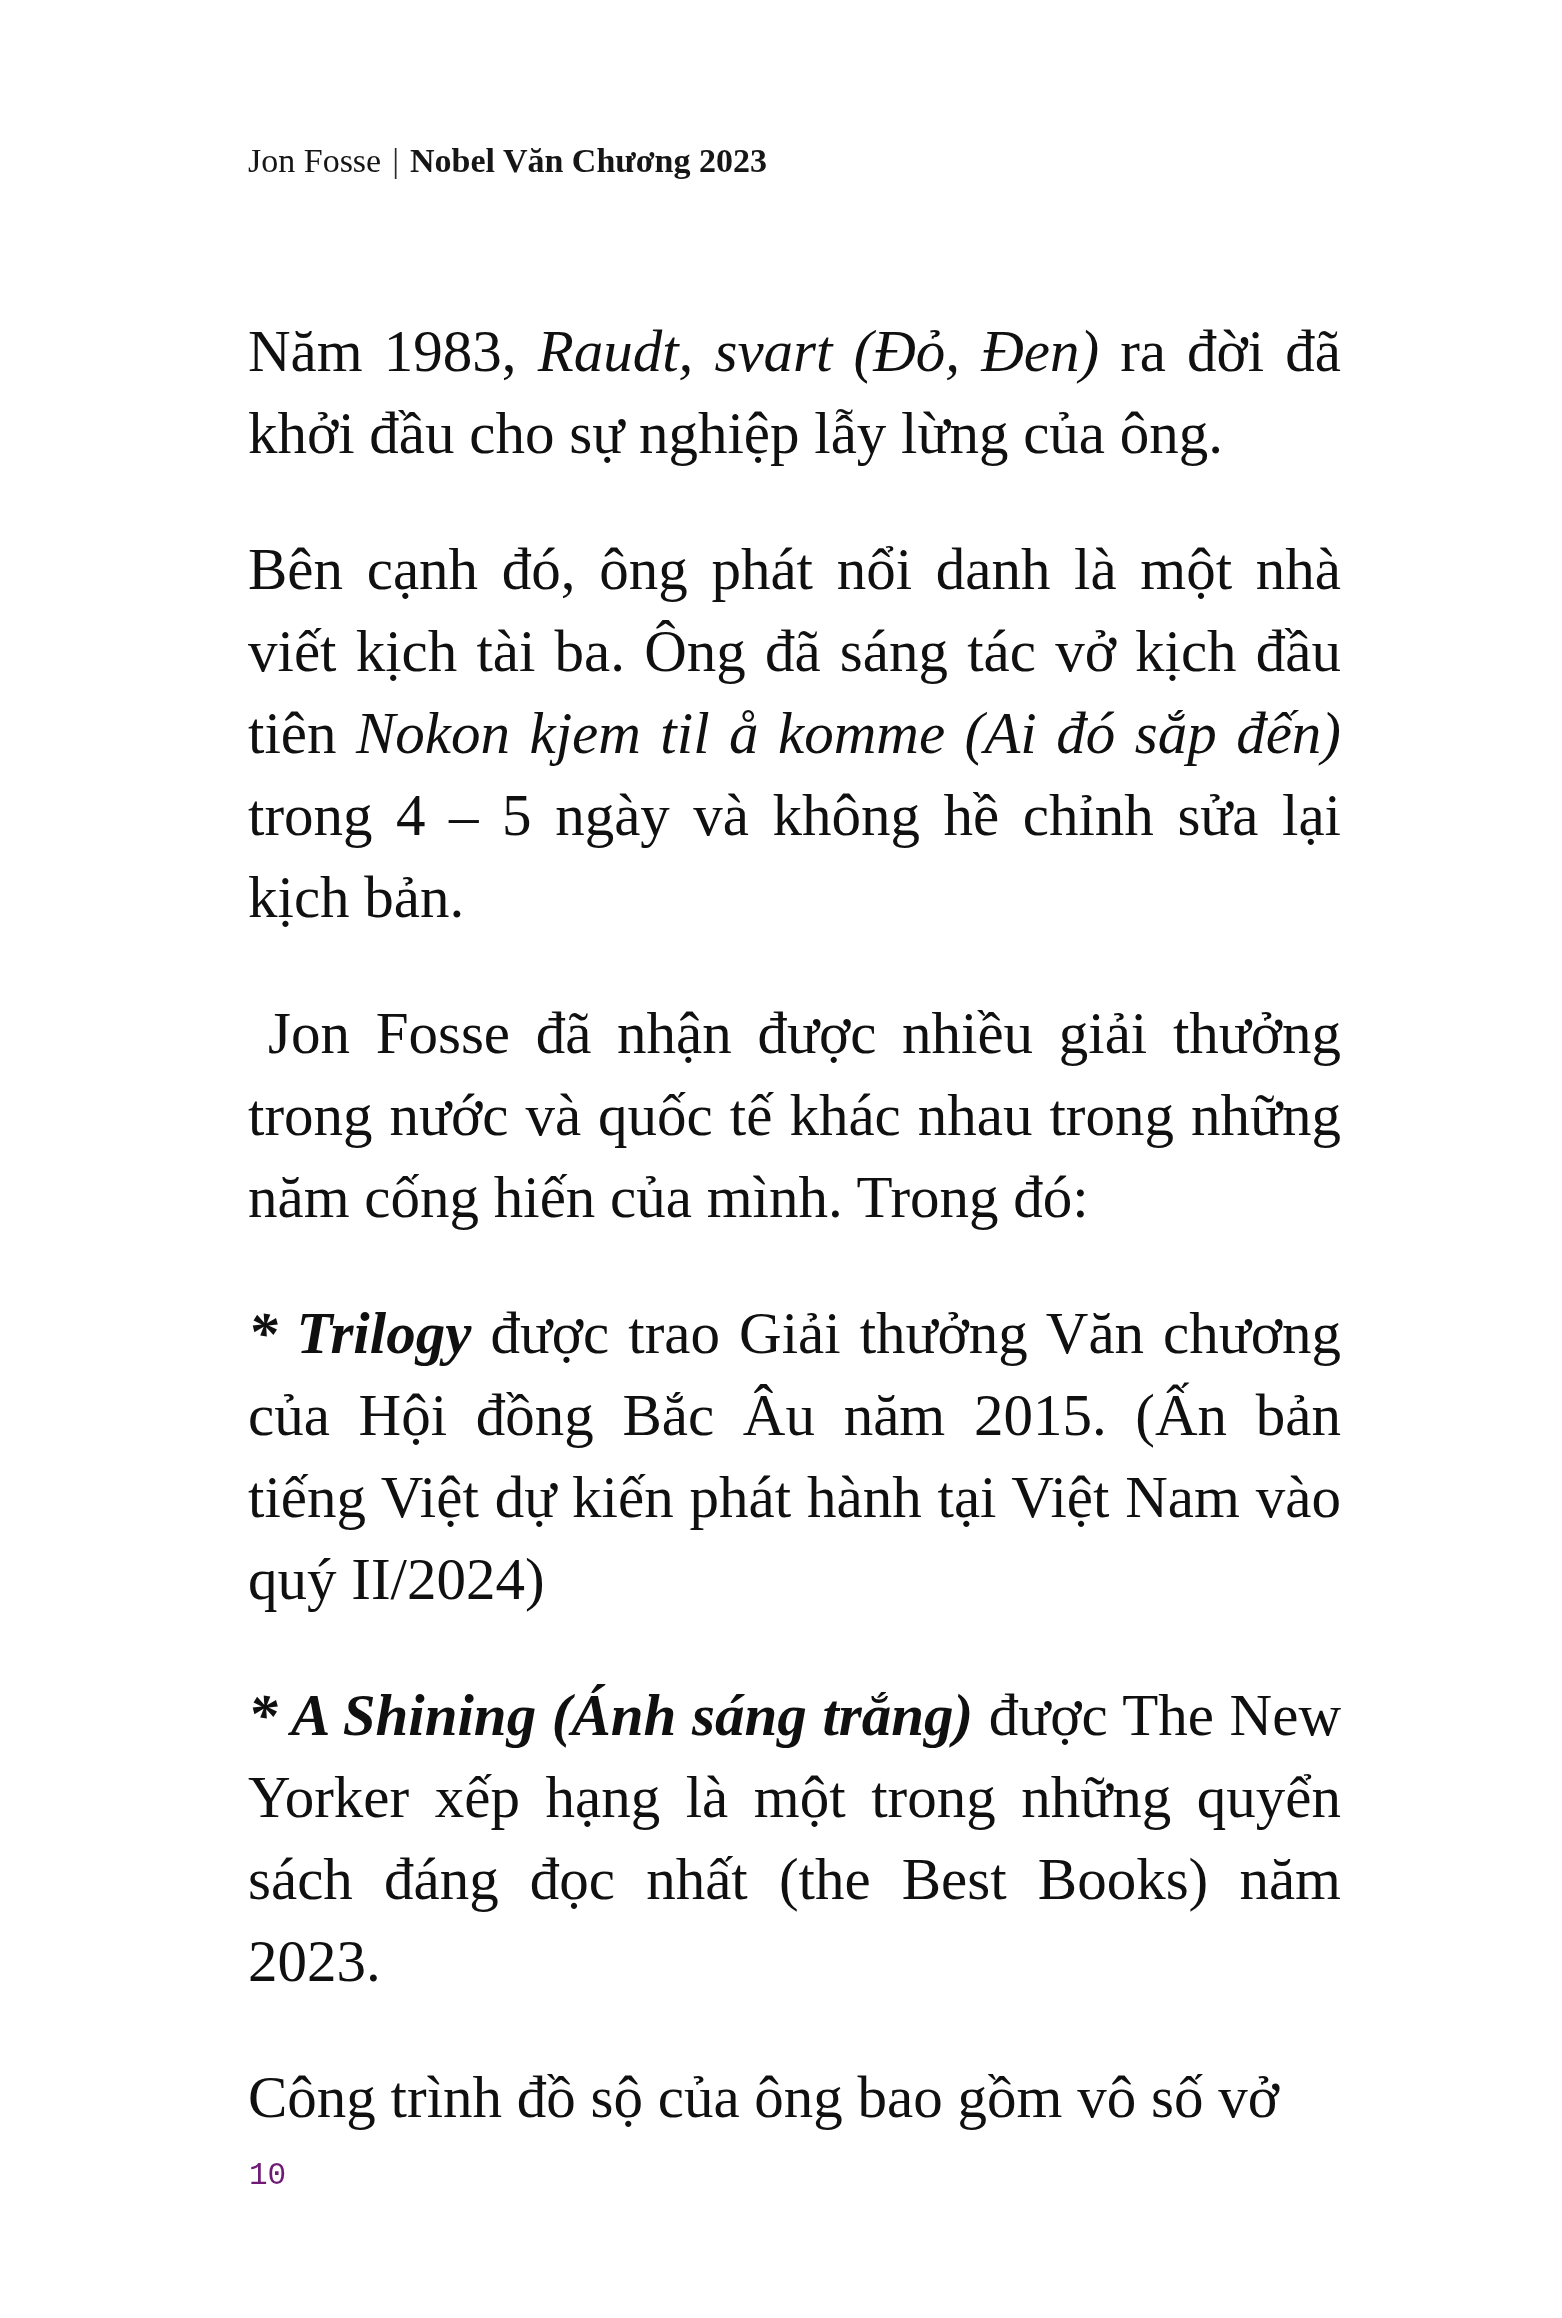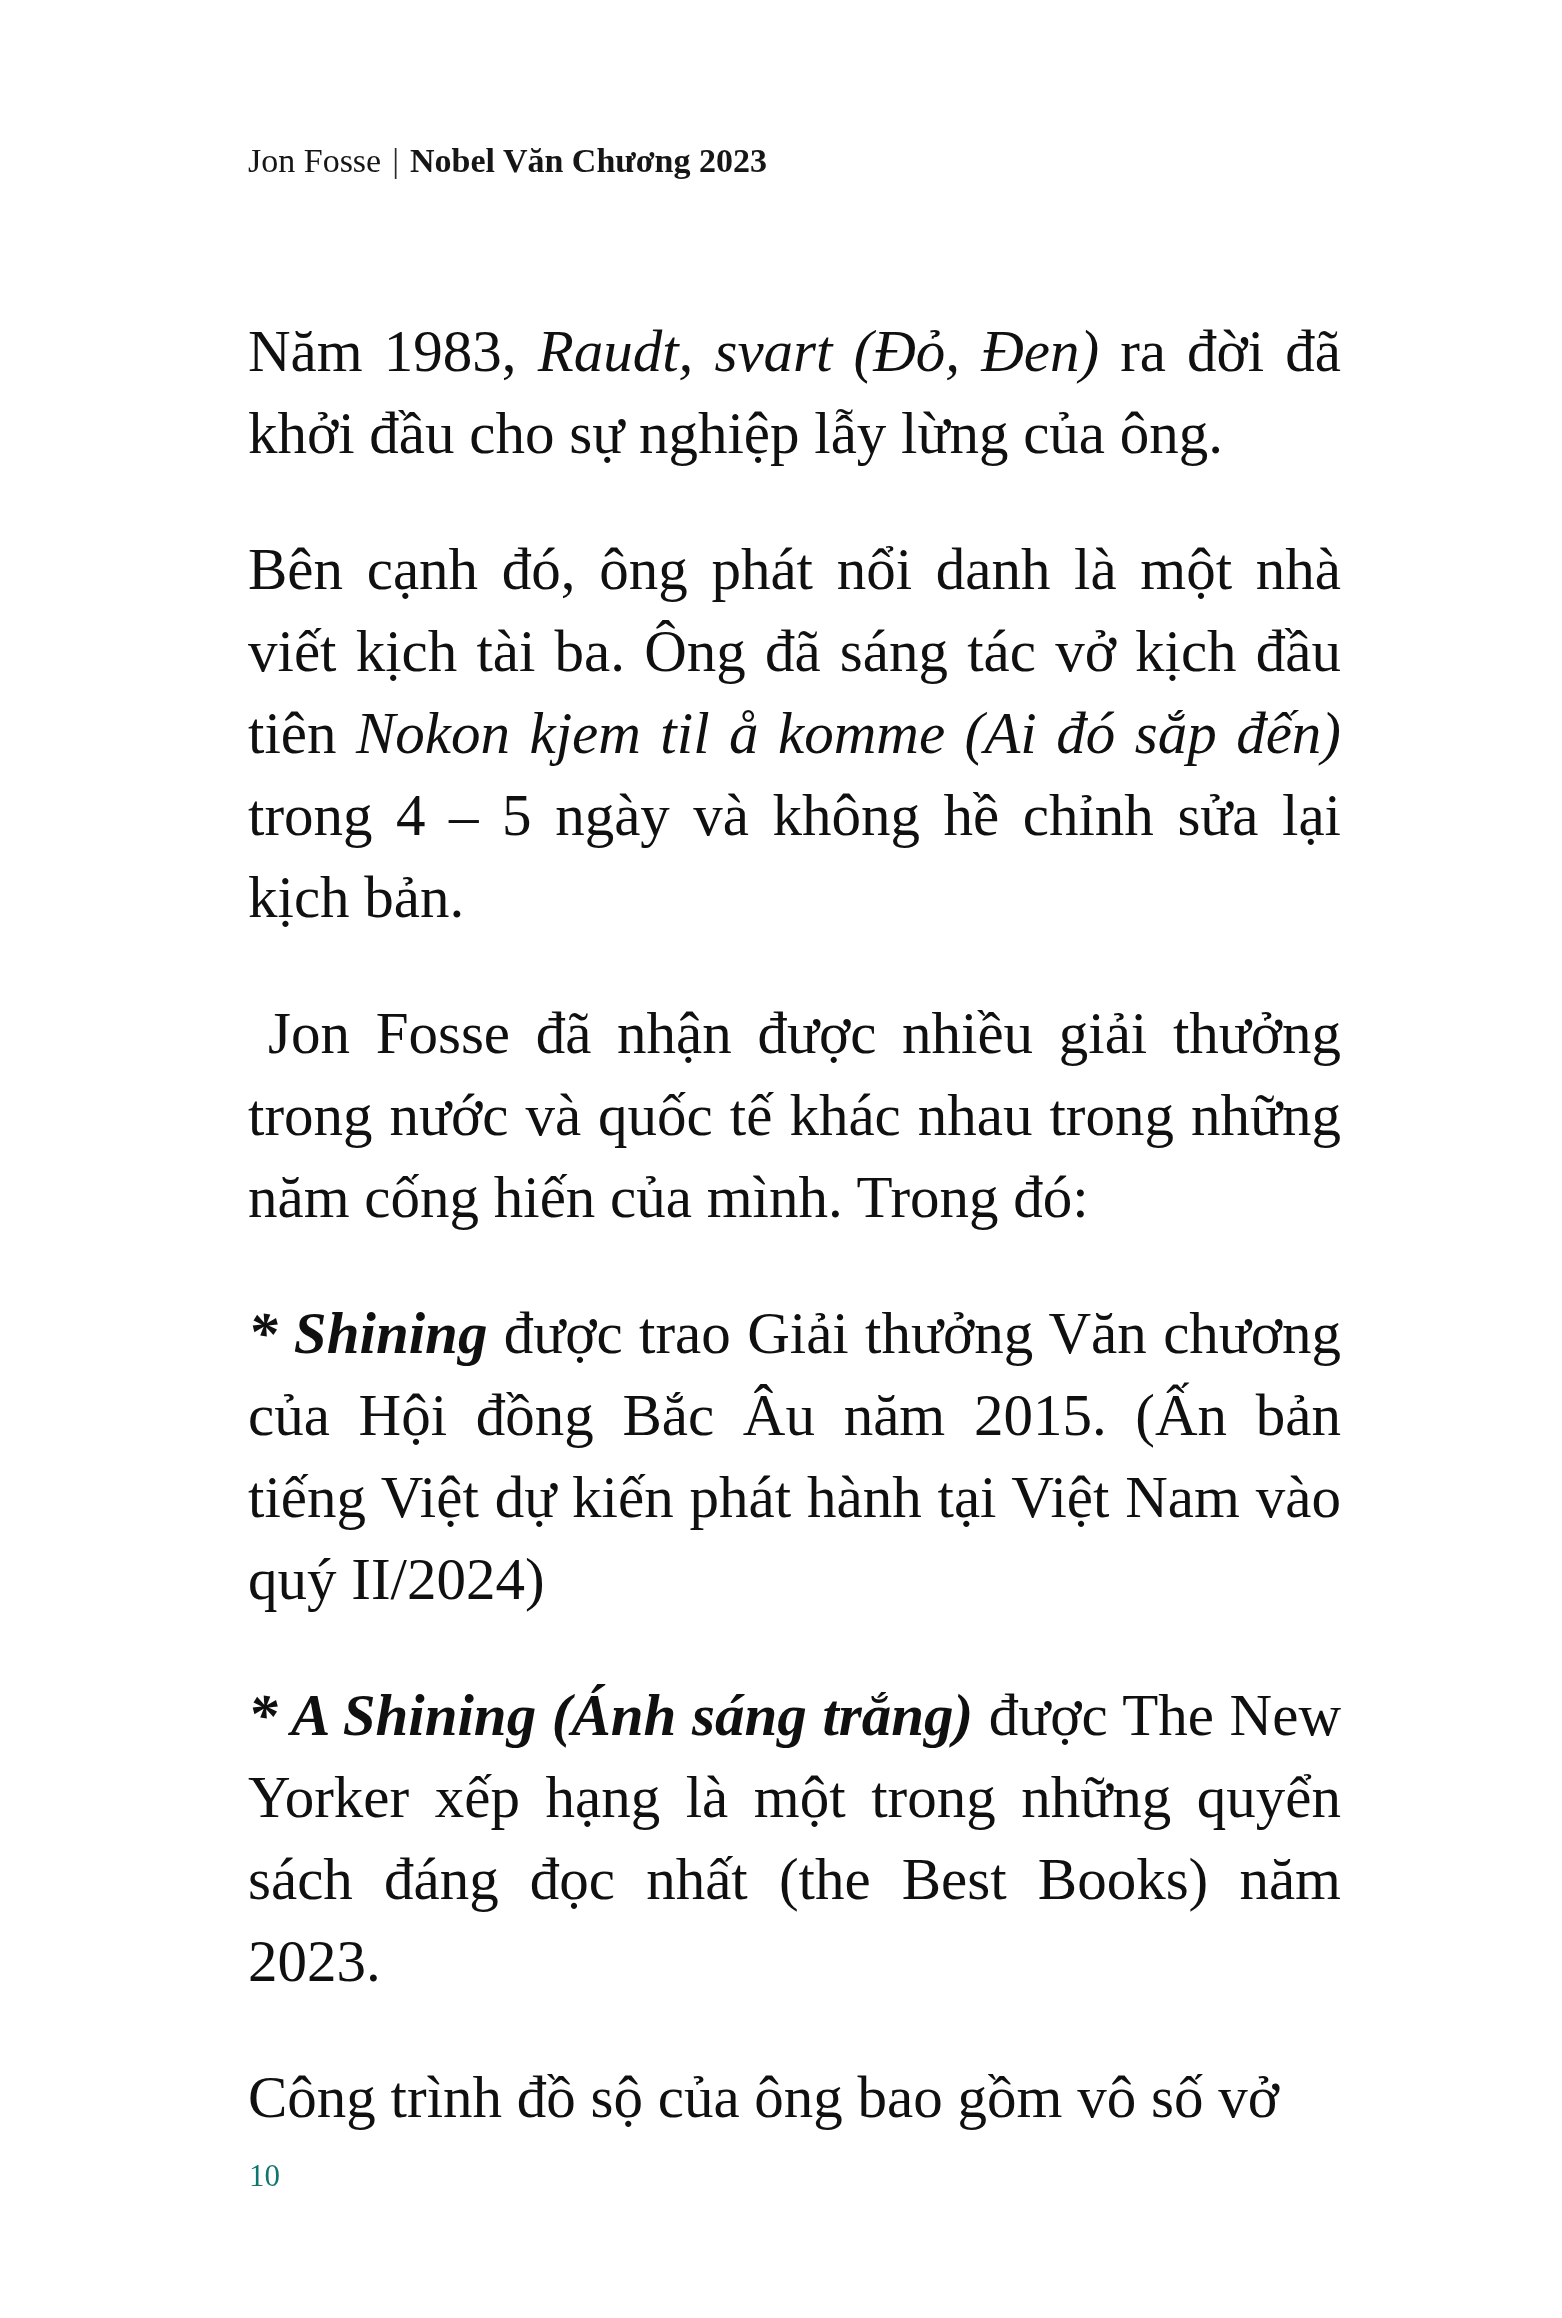--- a/index.html
+++ b/index.html
@@ -47,42 +47,42 @@
     margin: 0 0 54px 0;
   }
   .body-text p.indented { text-indent: 20px; }
   .it { font-style: italic; }
   .bi { font-style: italic; font-weight: 700; }
   .page-number {
     position: absolute;
     top: 2158px;
     left: 249px;
     font-size: 31px;
-    color: #0f766e;
-    font-family: Liberation Serif, serif;
+    color: #701a75;
+    font-family: Liberation Mono, monospace;
   }
 </style>
 </head>
 <body>
 
 <div class="page">
 
   <div class="page-header">
     <span class="author">Jon Fosse</span><span class="sep">|</span><span class="booktitle">Nobel Văn Chương 2023</span>
   </div>
 
   <div class="body-text">
 
     <p><span>Năm 1983, </span><span class="it">Raudt, svart (Đỏ, Đen)</span><span> ra đời đã khởi đầu cho sự nghiệp lẫy lừng của ông.</span></p>
 
     <p><span>Bên cạnh đó, ông phát nổi danh là một nhà viết kịch tài ba. Ông đã sáng tác vở kịch đầu tiên </span><span class="it">Nokon kjem til å komme (Ai đó sắp đến)</span><span> trong 4 – 5 ngày và không hề chỉnh sửa lại kịch bản.</span></p>
 
     <p class="indented"><span>Jon Fosse đã nhận được nhiều giải thưởng trong nước và quốc tế khác nhau trong những năm cống hiến của mình. Trong đó:</span></p>
 
-    <p><span class="bi">* Shining</span><span> được trao Giải thưởng Văn chương của Hội đồng Bắc Âu năm 2015. (Ấn bản tiếng Việt dự kiến phát hành tại Việt Nam vào quý II/2024)</span></p>
+    <p><span class="bi">* Trilogy</span><span> được trao Giải thưởng Văn chương của Hội đồng Bắc Âu năm 2015. (Ấn bản tiếng Việt dự kiến phát hành tại Việt Nam vào quý II/2024)</span></p>
 
     <p><span class="bi">* A Shining (Ánh sáng trắng)</span><span> được The New Yorker xếp hạng là một trong những quyển sách đáng đọc nhất (the Best Books) năm 2023.</span></p>
 
     <p><span>Công trình đồ sộ của ông bao gồm vô số vở</span></p>
 
   </div>
 
   <div class="page-number">10</div>
 
 </div>

